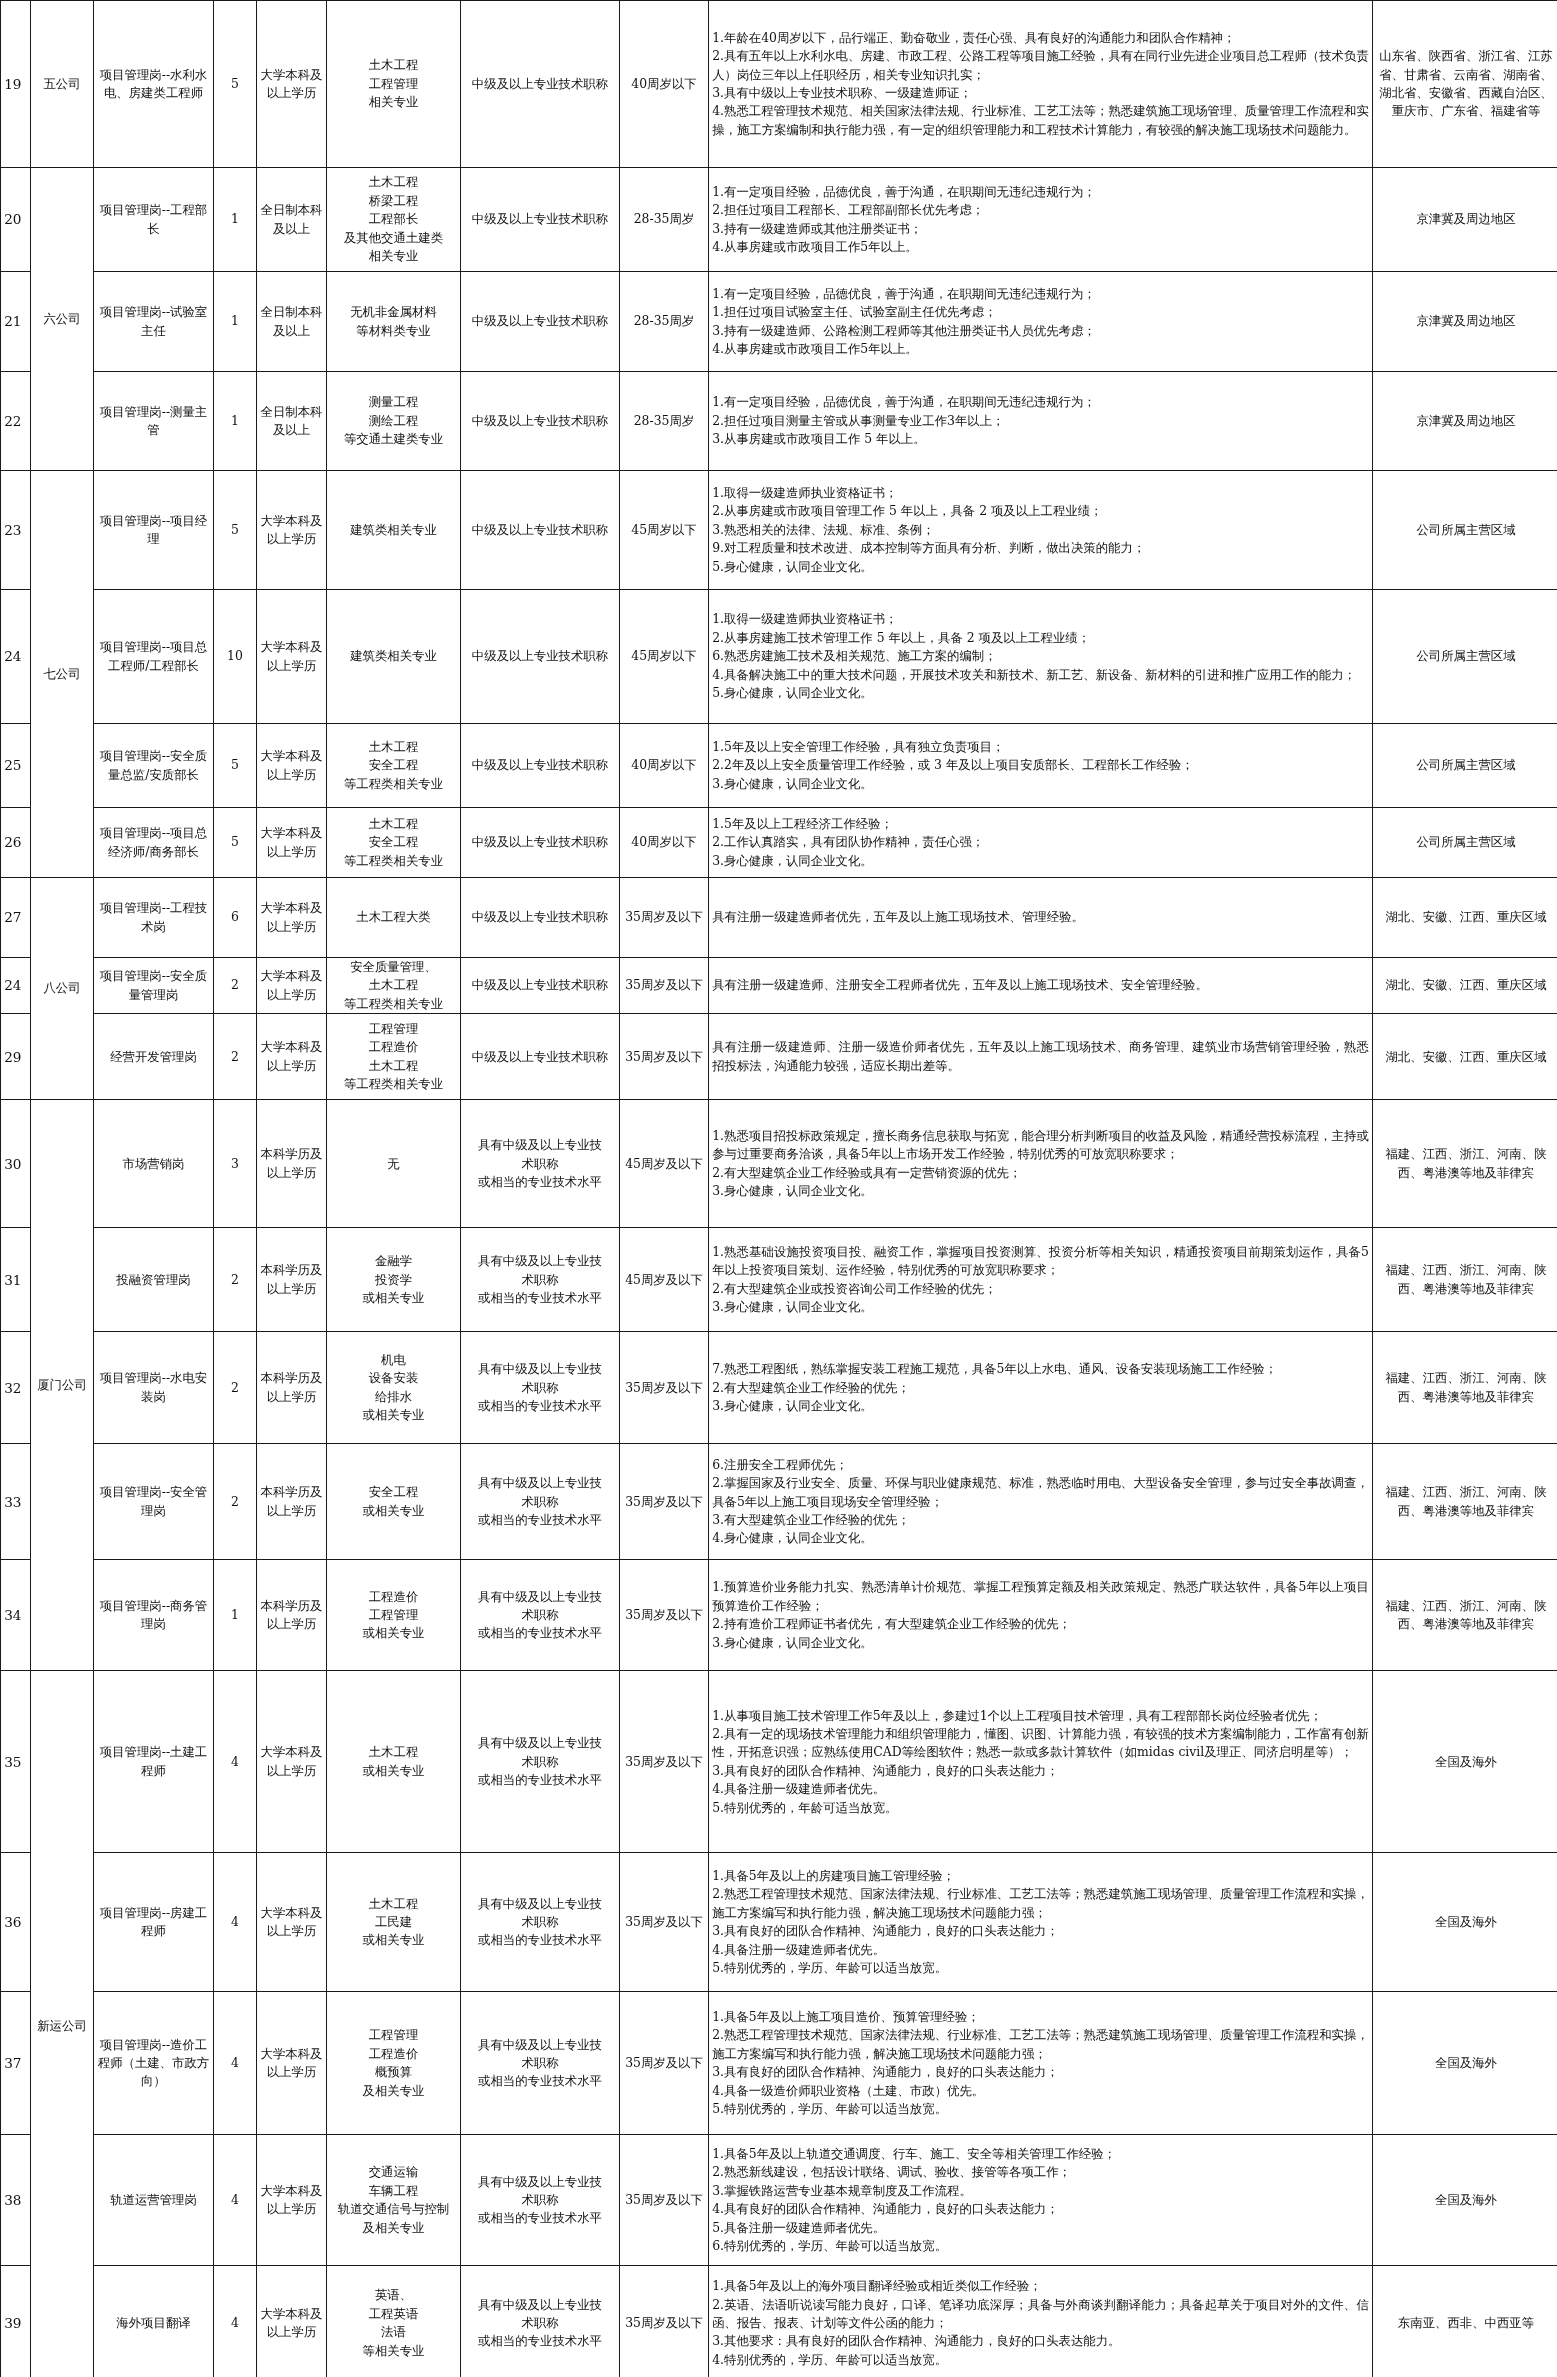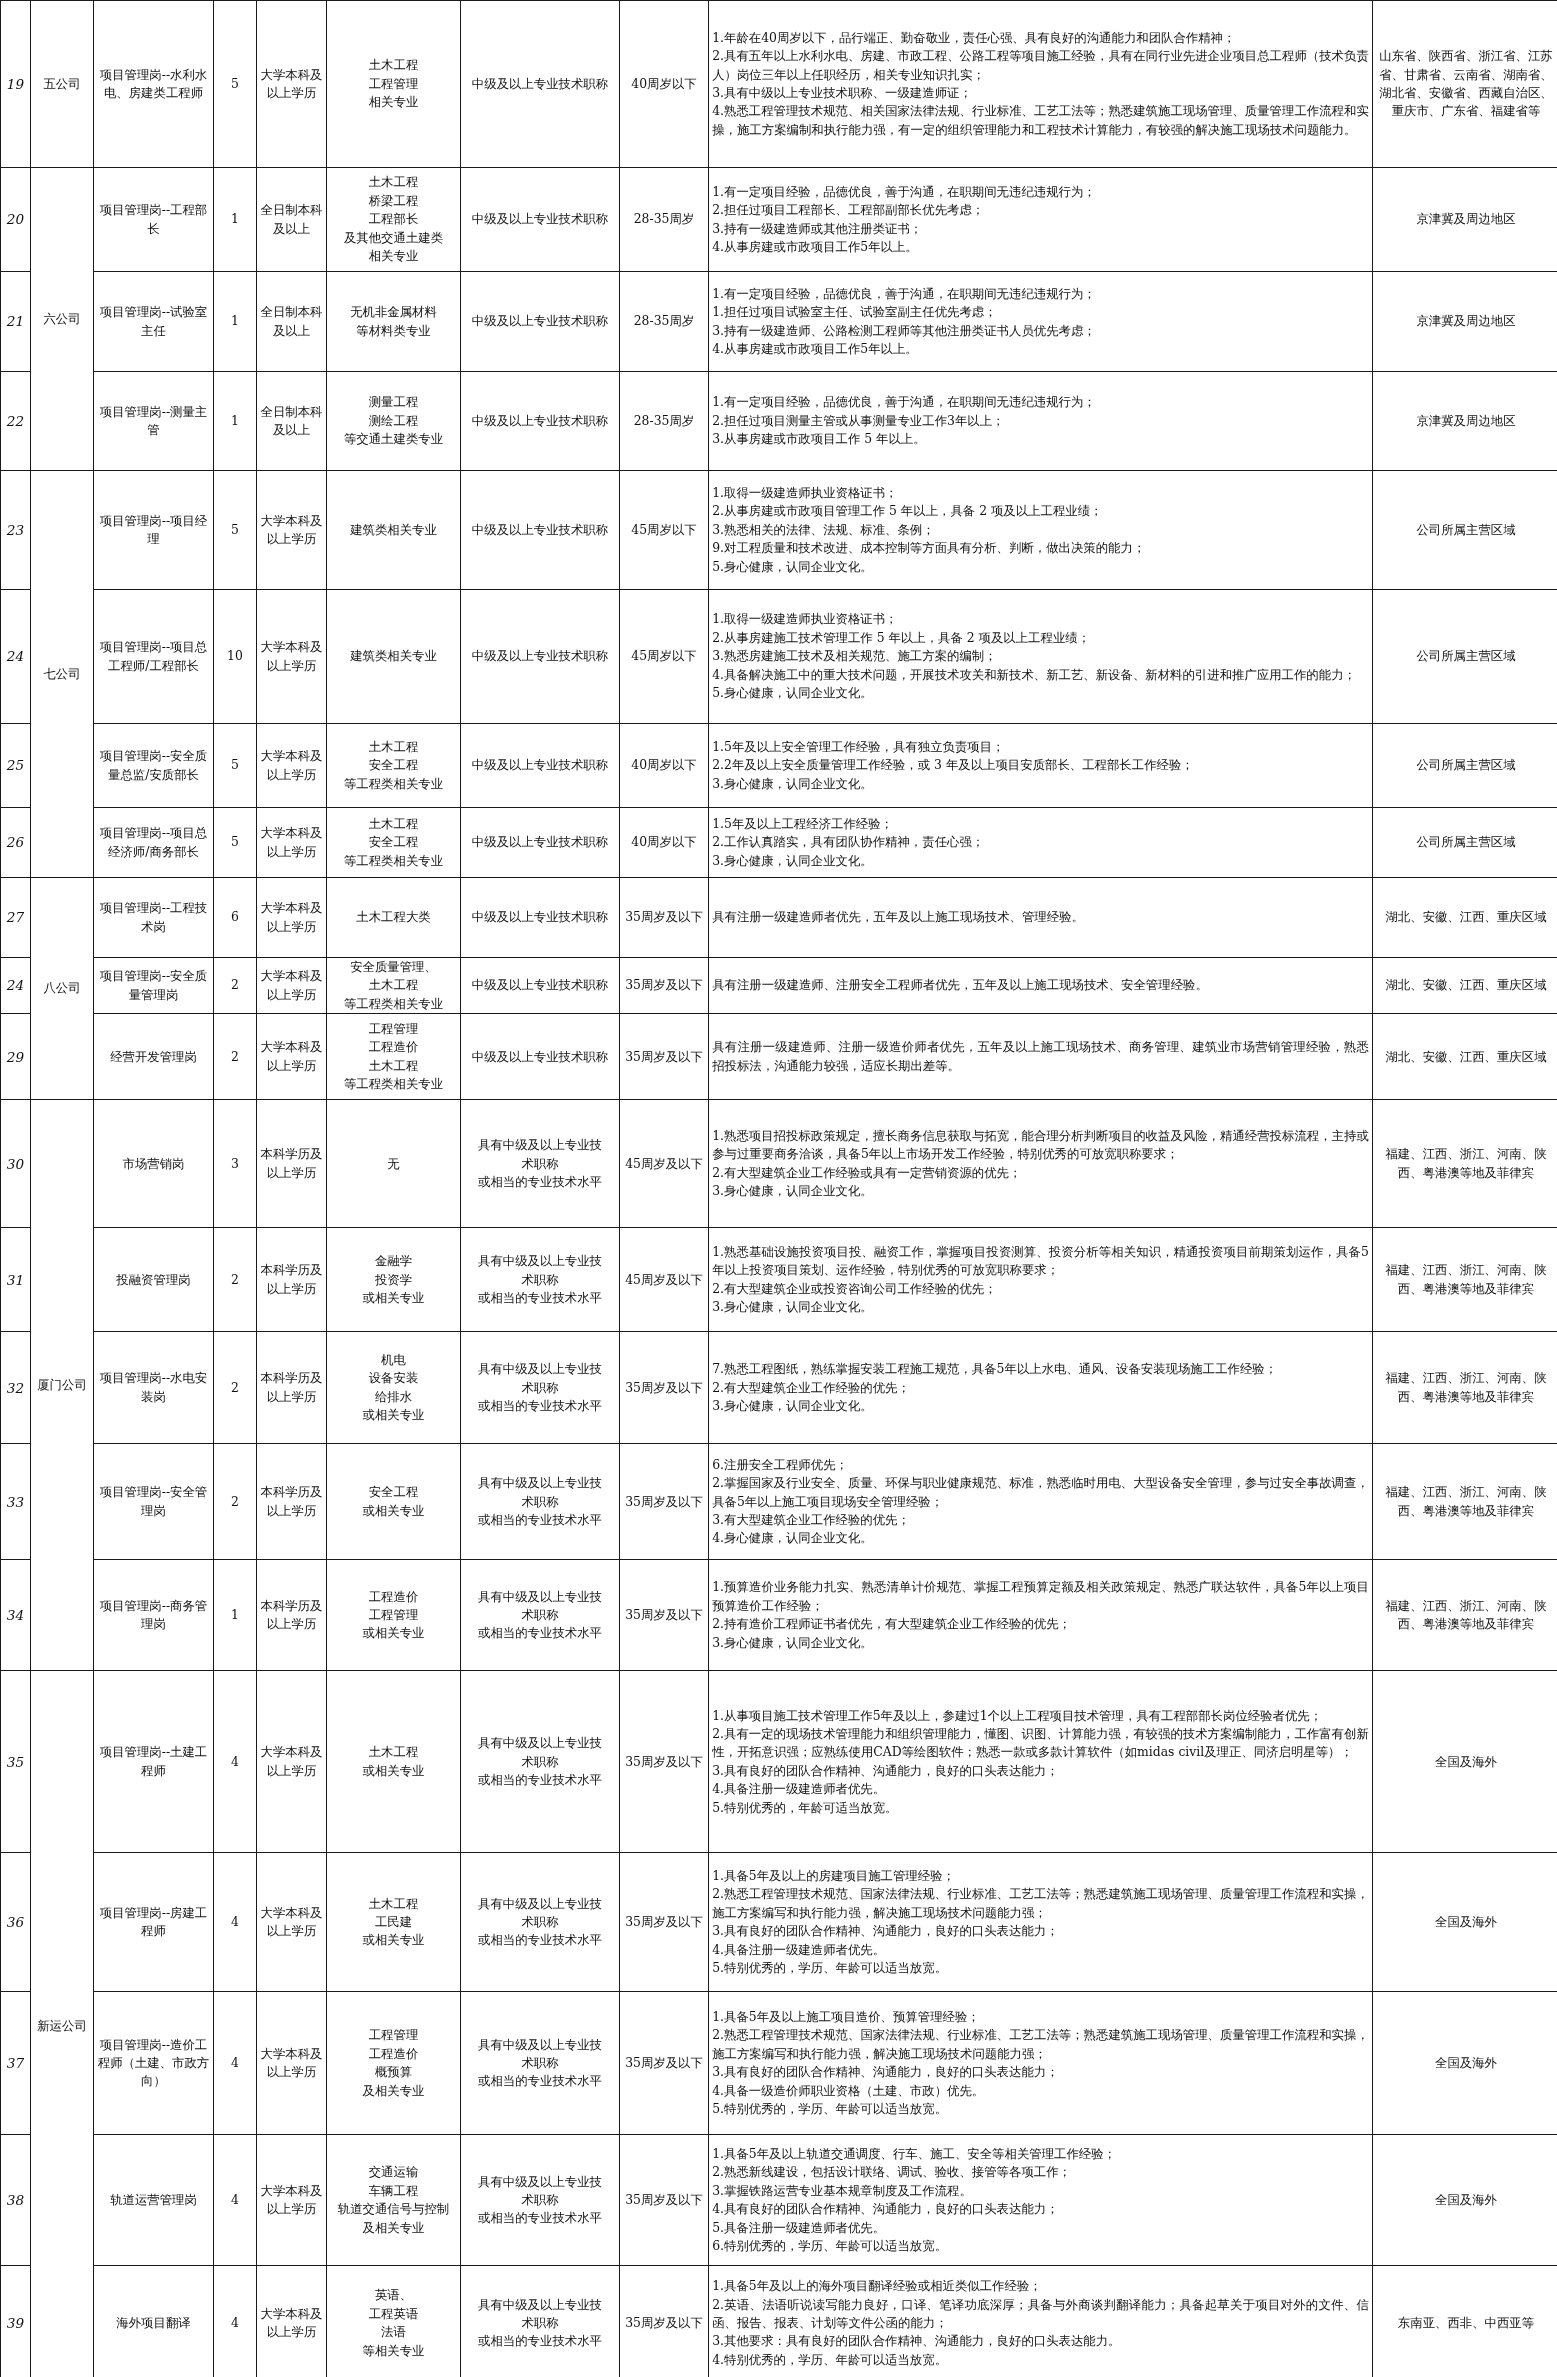--- a/index.html
+++ b/index.html
@@ -2,21 +2,21 @@
 <html style="font-size:13px"><head>
 <meta charset="utf-8">
 <style>
   html, body { margin:0; padding:0; background:#ffffff; }
   body { width:1557px; height:2377px; overflow:hidden; position:relative;
          font-family:"DejaVu Serif","Liberation Serif",serif; color:#111; }
   table.grid { position:absolute; left:0; top:0; border-collapse:collapse; table-layout:fixed;
                width:1557px; font-size:12.4px; line-height:18.4px; }
   table.grid td { border:1.3px solid #1a1a1a; vertical-align:middle; padding:0 3.2px; overflow:hidden; }
   td.c { text-align:center; }
-  td.seq { text-align:center; font-size:13.6px;font-style:italic; }
+  td.seq { text-align:left; font-size:13.6px; }
   td.req { text-align:justify; padding:0 4px; }
   .line { display:block; }
 </style>
 </head>
 <body>
 
 <table class="grid">
   <colgroup>
     <col style="width:30px">
       <col style="width:63px">
@@ -138,21 +138,21 @@
         <td class="c">10</td>
         <td class="c">大学本科及以上学历</td>
         <td class="c">
           <span class="line">建筑类相关专业</span>
         </td>
         <td class="c">中级及以上专业技术职称</td>
         <td class="c">45周岁以下</td>
         <td class="req">
           <span class="line">1.取得一级建造师执业资格证书；</span>
           <span class="line">2.从事房建施工技术管理工作 5 年以上，具备 2 项及以上工程业绩；</span>
-          <span class="line">3.熟悉房建施工技术及相关规范、施工方案的编制；</span>
+          <span class="line">6.熟悉房建施工技术及相关规范、施工方案的编制；</span>
           <span class="line">4.具备解决施工中的重大技术问题，开展技术攻关和新技术、新工艺、新设备、新材料的引进和推广应用工作的能力；</span>
           <span class="line">5.身心健康，认同企业文化。</span>
         </td>
         <td class="c">公司所属主营区域</td>
       </tr>
       <tr style="height: 84px;">
         <td class="seq">25</td>
         <td class="c">项目管理岗--安全质量总监/安质部长</td>
         <td class="c">5</td>
         <td class="c">大学本科及以上学历</td>

